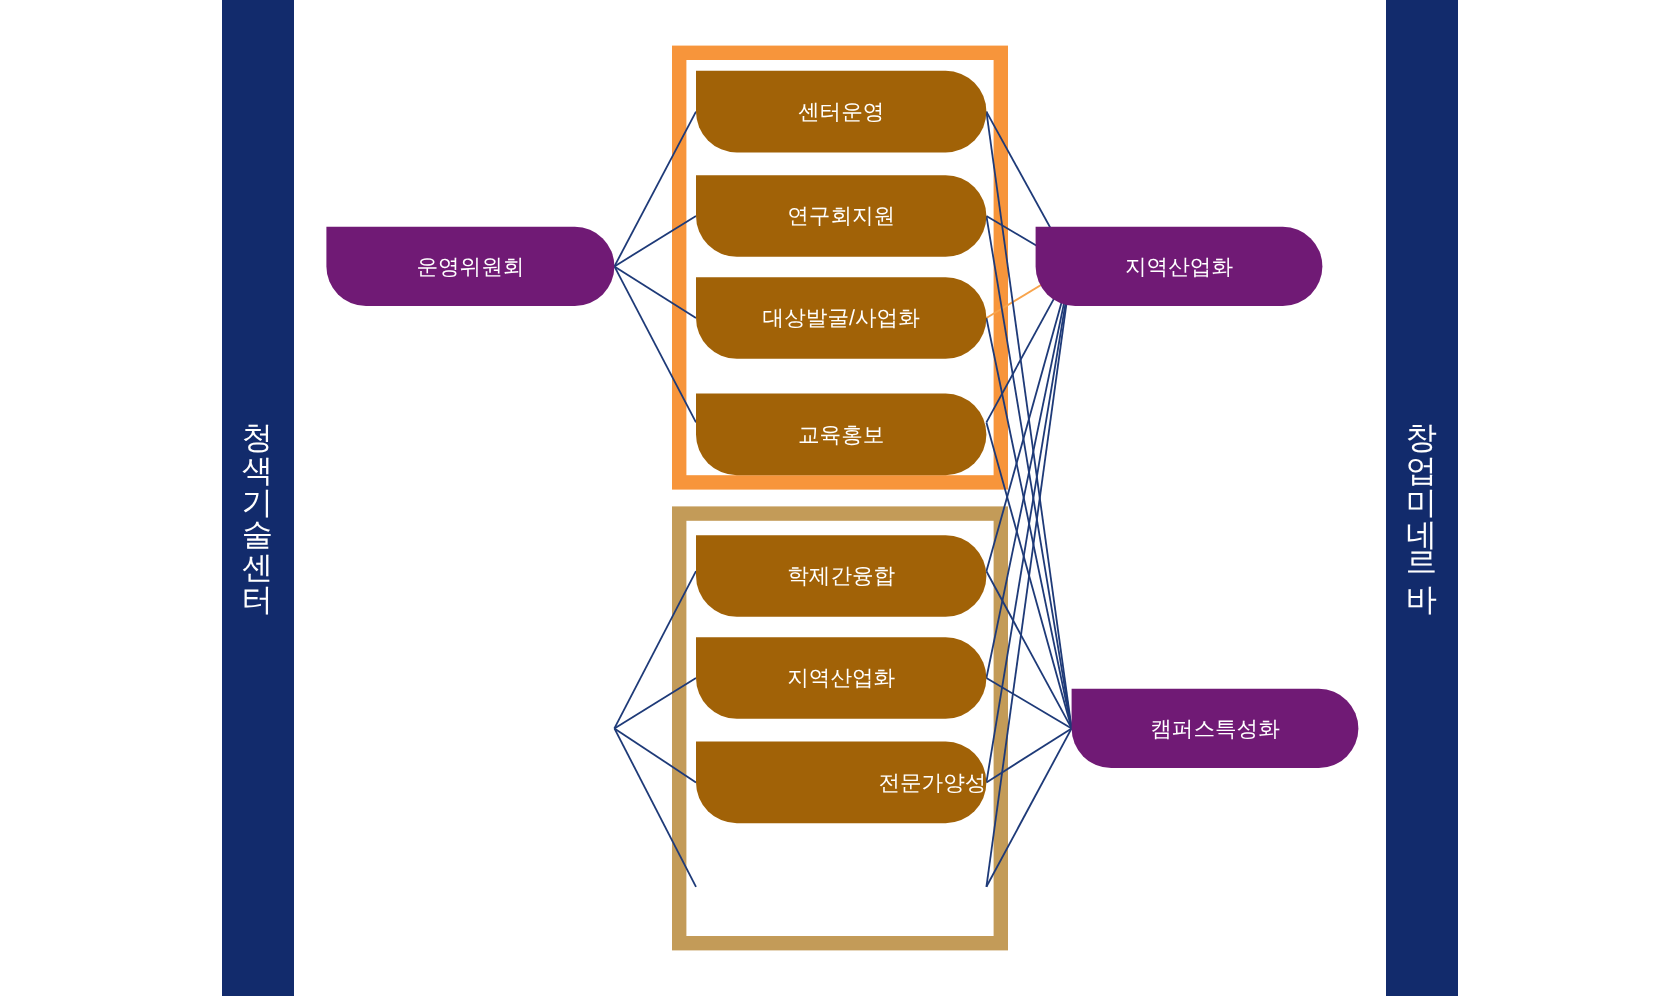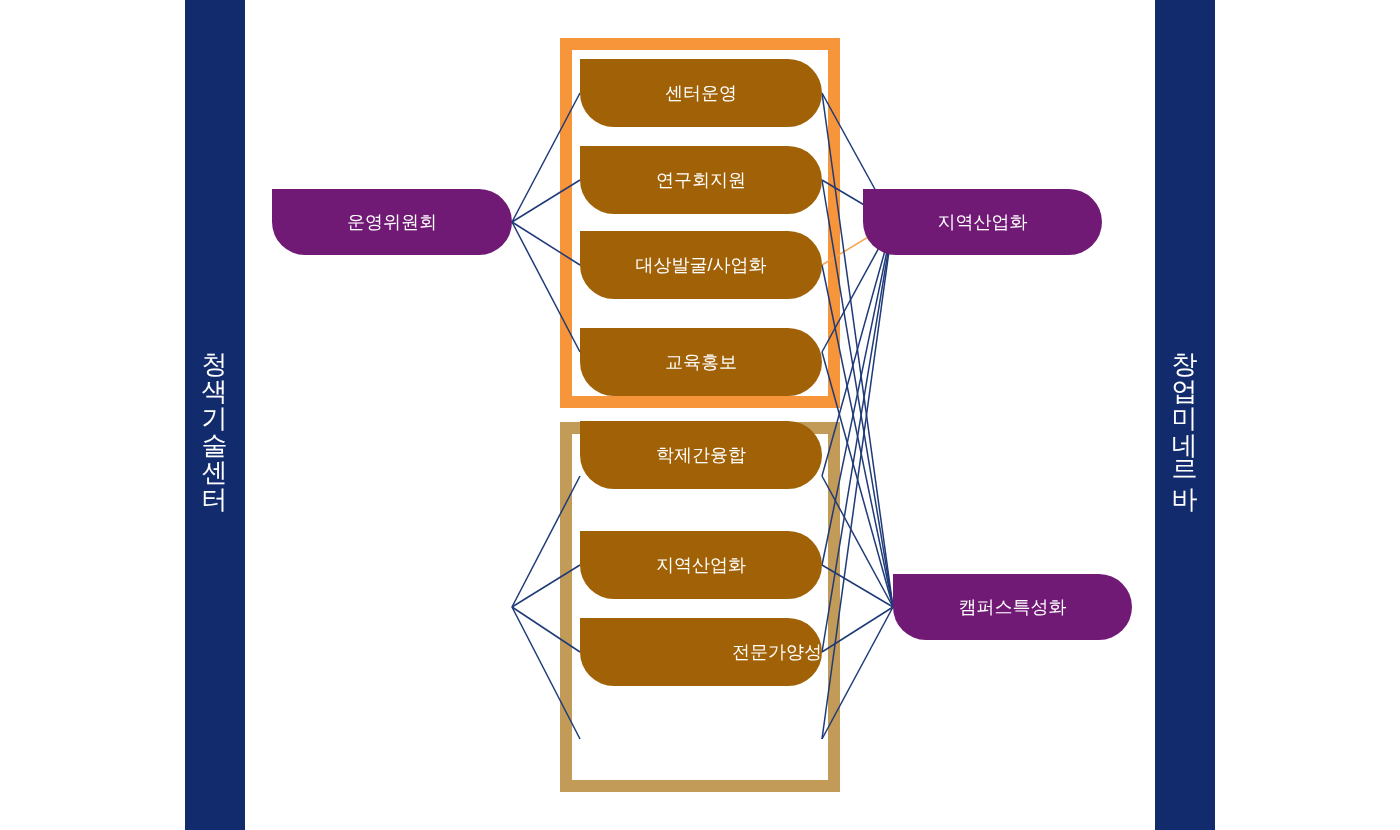--- a/index.html
+++ b/index.html
@@ -74,21 +74,21 @@
   .node.ops-committee    { left: 272px; top: 189px; }
   .node.research-society { left: 272px; top: 574px; }
   .node.regional-industry{ left: 863px; top: 189px; width: 239px; }
   .node.campus-special   { left: 893px; top: 574px; width: 239px; }
 
   .node.mid { left: 580px; }
   .node.center-ops        { top: 59px;  }
   .node.society-support   { top: 146px; }
   .node.discovery-biz     { top: 231px; }
   .node.edu-pr            { top: 328px; }
-  .node.interdisciplinary { top: 421px; }
+  .node.interdisciplinary { top: 446px; }
   .node.core-tech         { top: 531px; }
   .node.expert-training   { top: 618px; justify-content: flex-end; }
   .node.national-projects { top: 705px; }
 </style>
 </head>
 <body>
 
 <div class="canvas">
 
   <div class="sidebar left">

